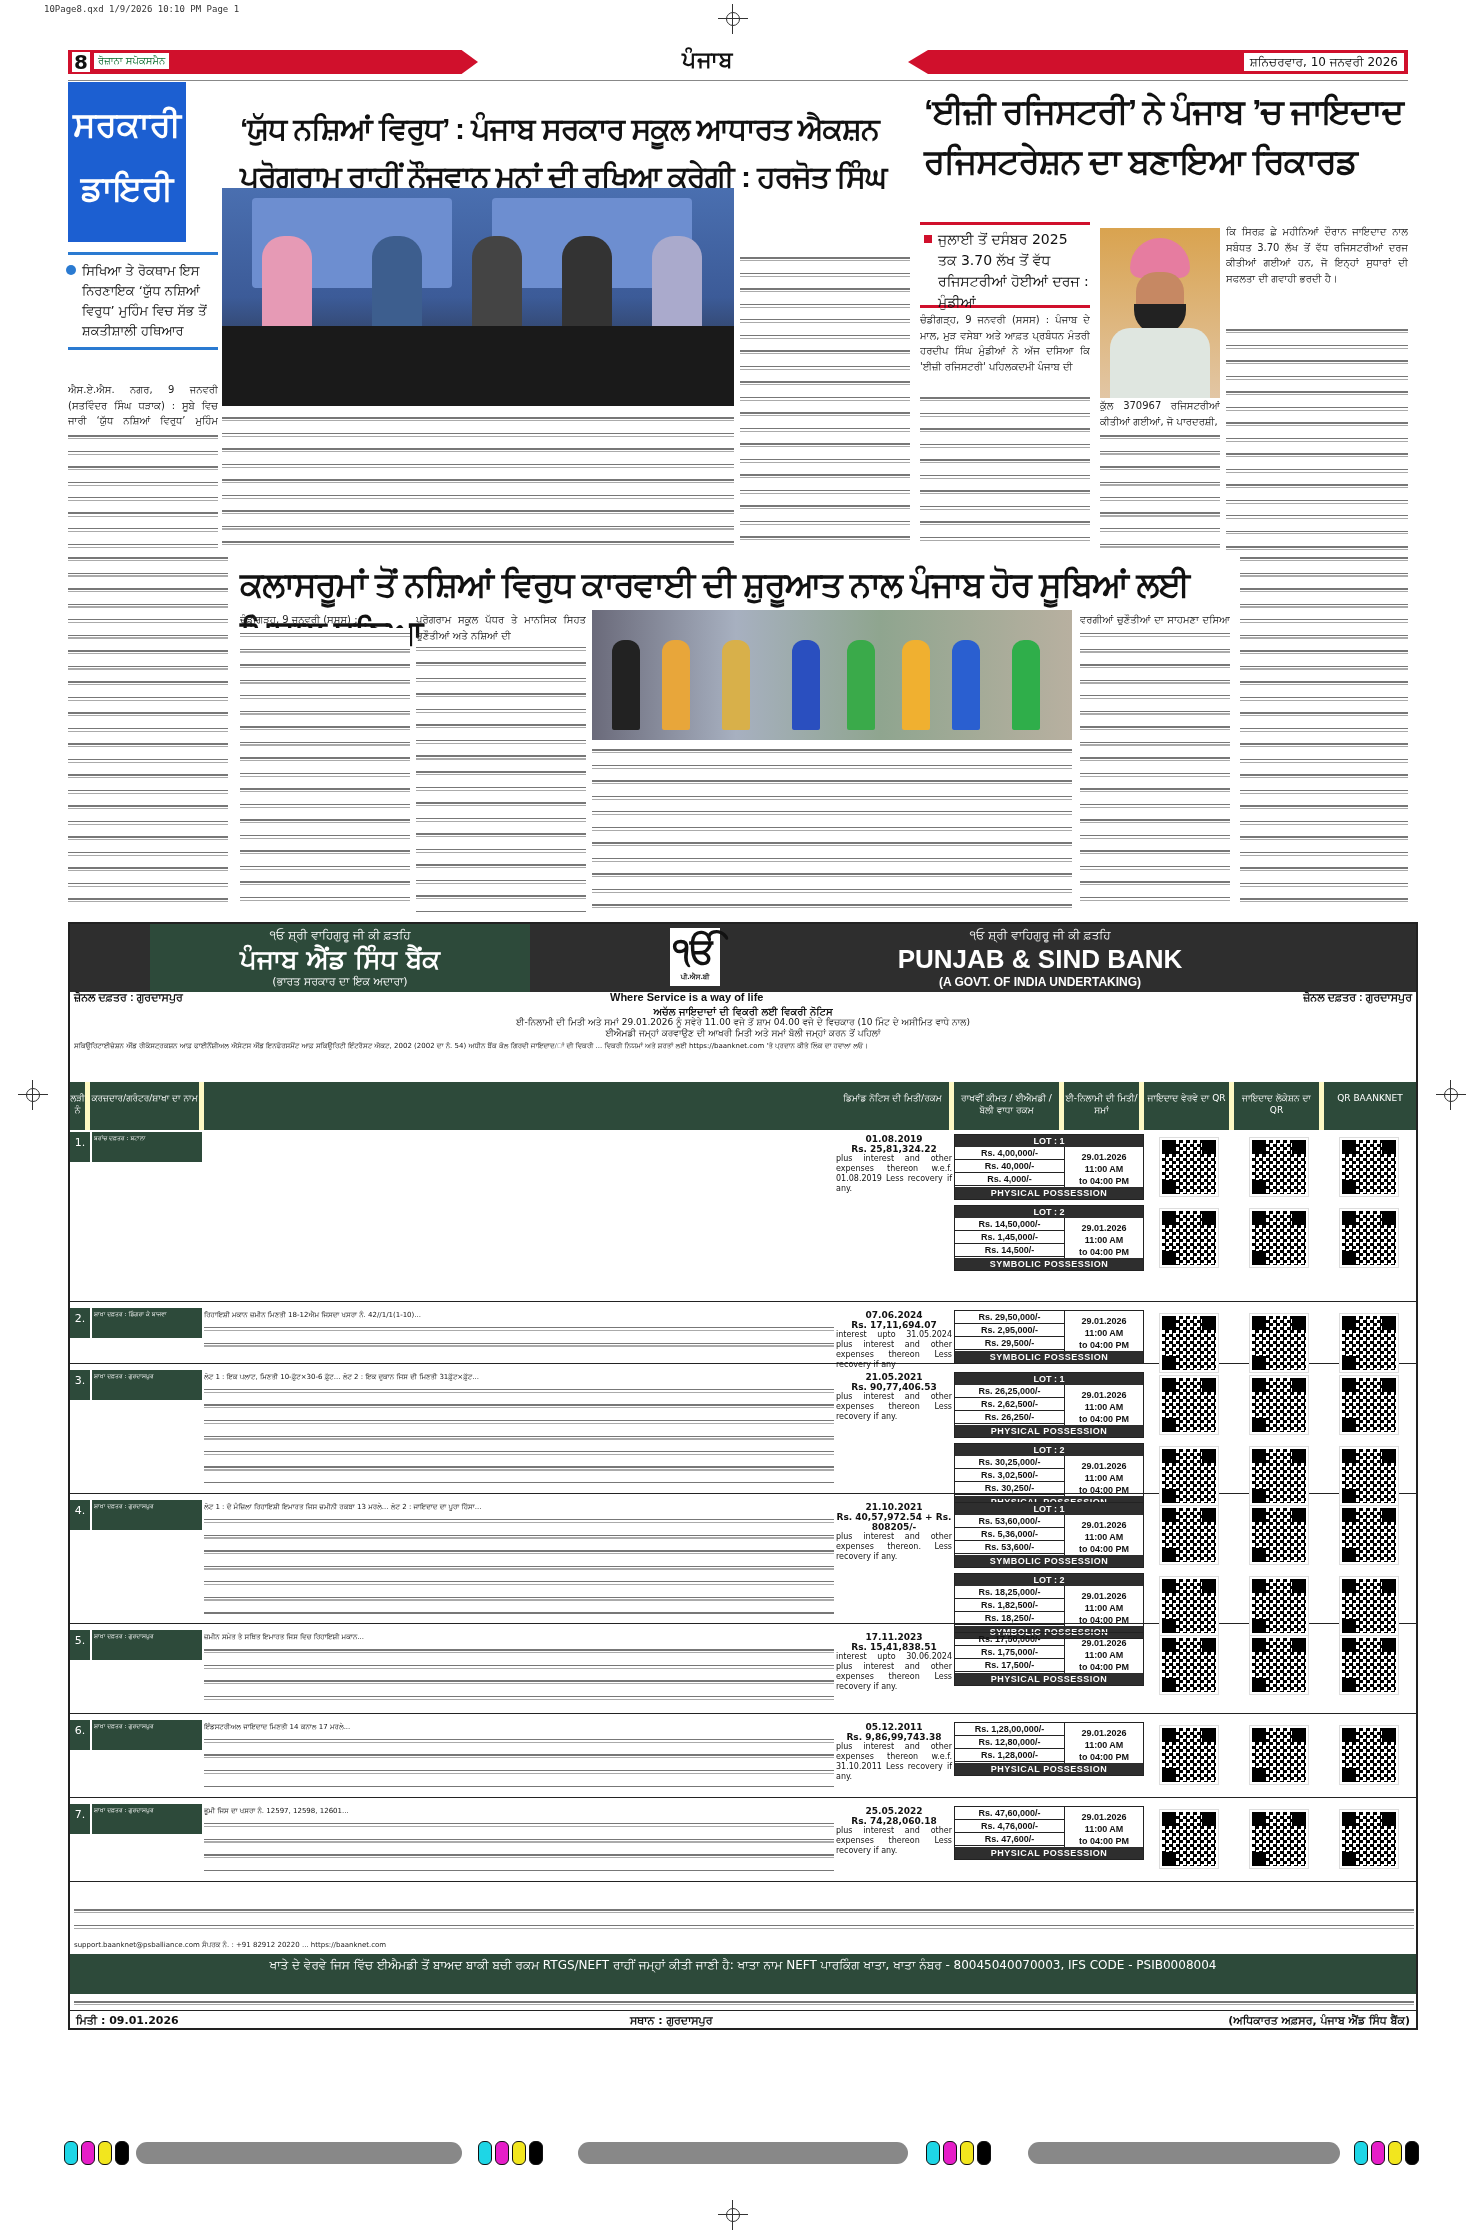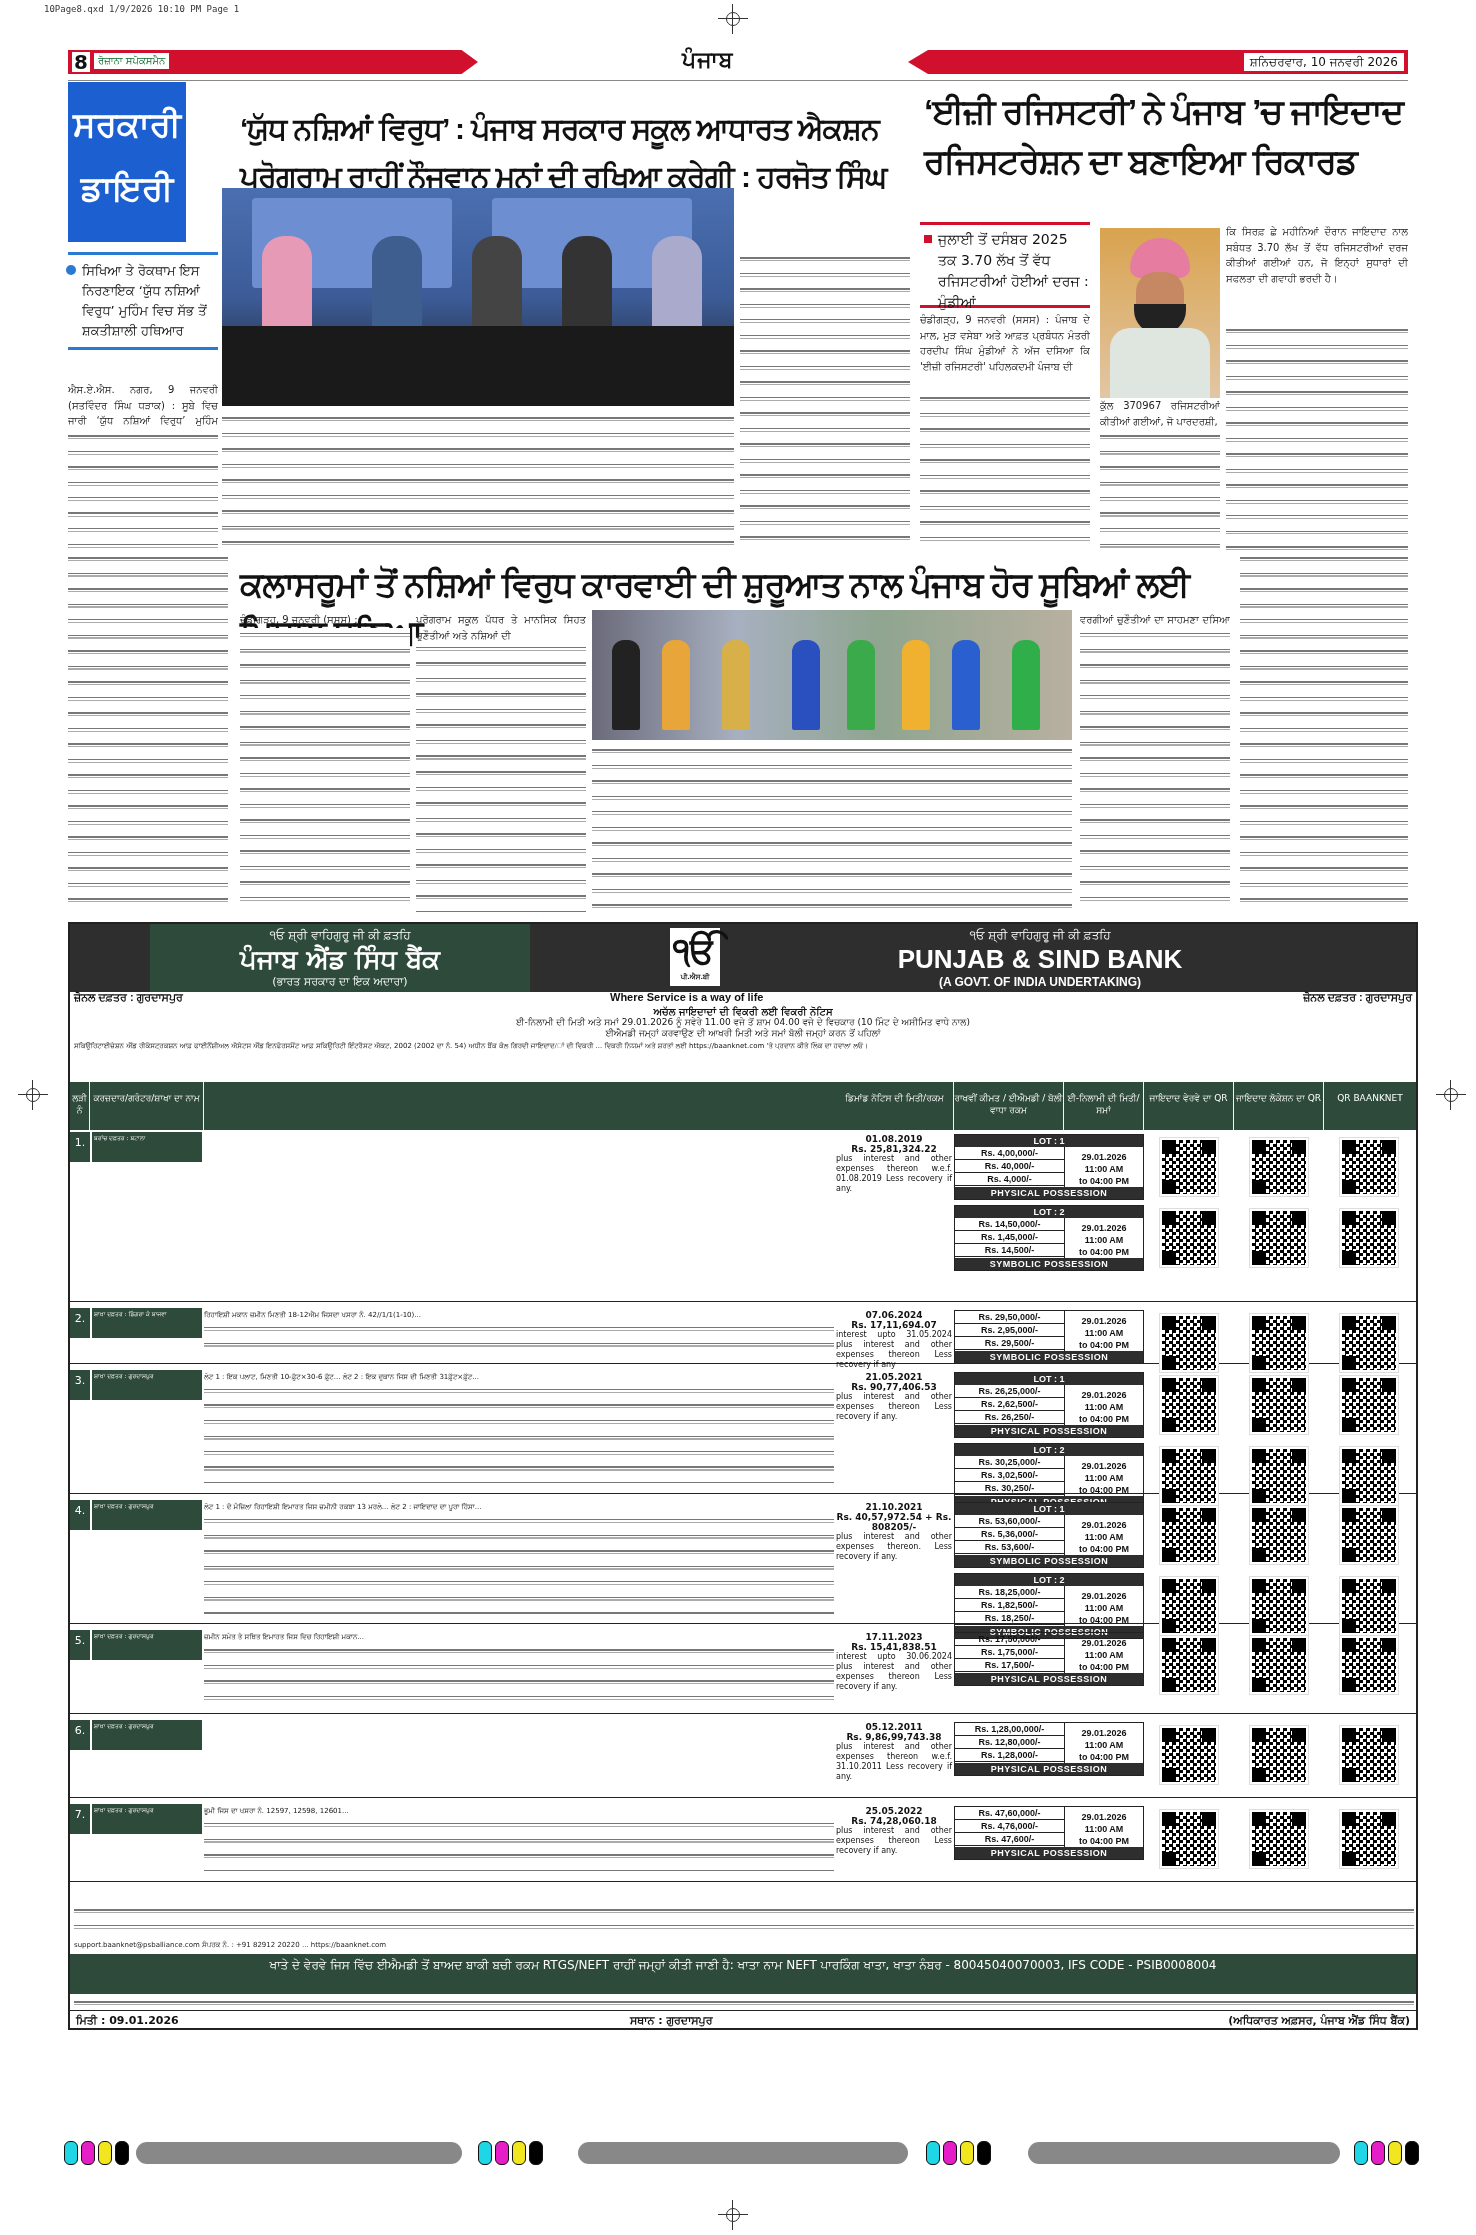--- a/index.html
+++ b/index.html
@@ -54,21 +54,21 @@
   .ad-head .r .t3{font:bold 12px "Liberation Sans",sans-serif}
   .ad-strip{position:absolute;left:0;top:68px;width:100%;height:12px;font:bold 11px "Liberation Sans",sans-serif}
   .ad-strip .a{position:absolute;left:4px;top:-1px}
   .ad-strip .b{position:absolute;left:540px;top:-1px}
   .ad-strip .c{position:absolute;right:4px;top:-1px}
   .ad-notice{position:absolute;left:0;top:82px;width:100%;text-align:center;font-size:9px;line-height:11px}
   .ad-notice .h{font-weight:bold;font-size:10px}
   .ad-intro{position:absolute;left:4px;top:118px;width:1340px;height:38px;font-size:7px;line-height:9.5px;overflow:hidden}
   .tbl{position:absolute;left:0;top:158px;width:100%}
   .thead{position:absolute;left:0;top:0;width:100%;height:48px;background:#2d4a3a;color:#fff;font-size:9px}
-  .thead div{position:absolute;top:0;height:48px;border-right:1px solid #fef9c3;text-align:center;padding-top:10px;line-height:12px}
+  .thead div{position:absolute;top:0;height:48px;border-right:5px solid #fef9c3;text-align:center;padding-top:10px;line-height:12px}
   .row{position:absolute;left:0;width:100%;border-bottom:1px solid #222}
   .row .no{position:absolute;left:0;top:0;width:20px;height:30px;background:#2d4a3a;color:#fff;font-size:11px;text-align:center;padding-top:4px}
   .row .br{position:absolute;left:22px;top:0;width:110px;height:30px;background:#2d4a3a;color:#fff;font-size:6px;padding:2px}
   .row .desc{position:absolute;left:134px;top:2px;width:630px;font-size:7px;line-height:10px;overflow:hidden}
   .row .dem{position:absolute;left:766px;top:2px;width:116px;font-size:8px;line-height:10px;text-align:center}
   .row .dem b{display:block;font-size:9px}
   .row .dem p{text-align:justify}
   .lot{position:absolute;left:884px;width:190px;border:1px solid #222}
   .lot .lh{background:#2e2e2e;color:#fff;font:bold 9px "Liberation Sans",sans-serif;text-align:center;height:12px;line-height:12px}
   .lot .vals{display:flex}
@@ -418,20 +418,21 @@
         </div>
         <div class="pf">PHYSICAL POSSESSION</div>
       </div>
       <div class="qr" style="left:1090px;top:6px"></div>
       <div class="qr" style="left:1180px;top:6px"></div>
       <div class="qr" style="left:1270px;top:6px"></div>
         </div>
         <div class="row" style="top: 638px; height: 78px;">
           <div class="no">6.</div>
       <div class="br">ਸ਼ਾਖਾ ਦਫ਼ਤਰ : ਗੁਰਦਾਸਪੁਰ</div>
+      <div class="desc"><span>ਇੰਡਸਟਰੀਅਲ ਜਾਇਦਾਦ ਮਿਣਤੀ 14 ਕਨਾਲ 17 ਮਰਲੇ...</span><div class="filler" style="height:54px;margin-top:2px"></div></div>
       <div class="dem">
             <b>05.12.2011</b>
             <b>Rs. 9,86,99,743.38</b>
             <p>plus interest and other expenses thereon w.e.f. 31.10.2011 Less recovery if any.</p>
           </div>
           <div class="lot" style="top:2px">
 
         <div class="vals">
           <div class="v">
             <div>Rs. 1,28,00,000/-</div>

